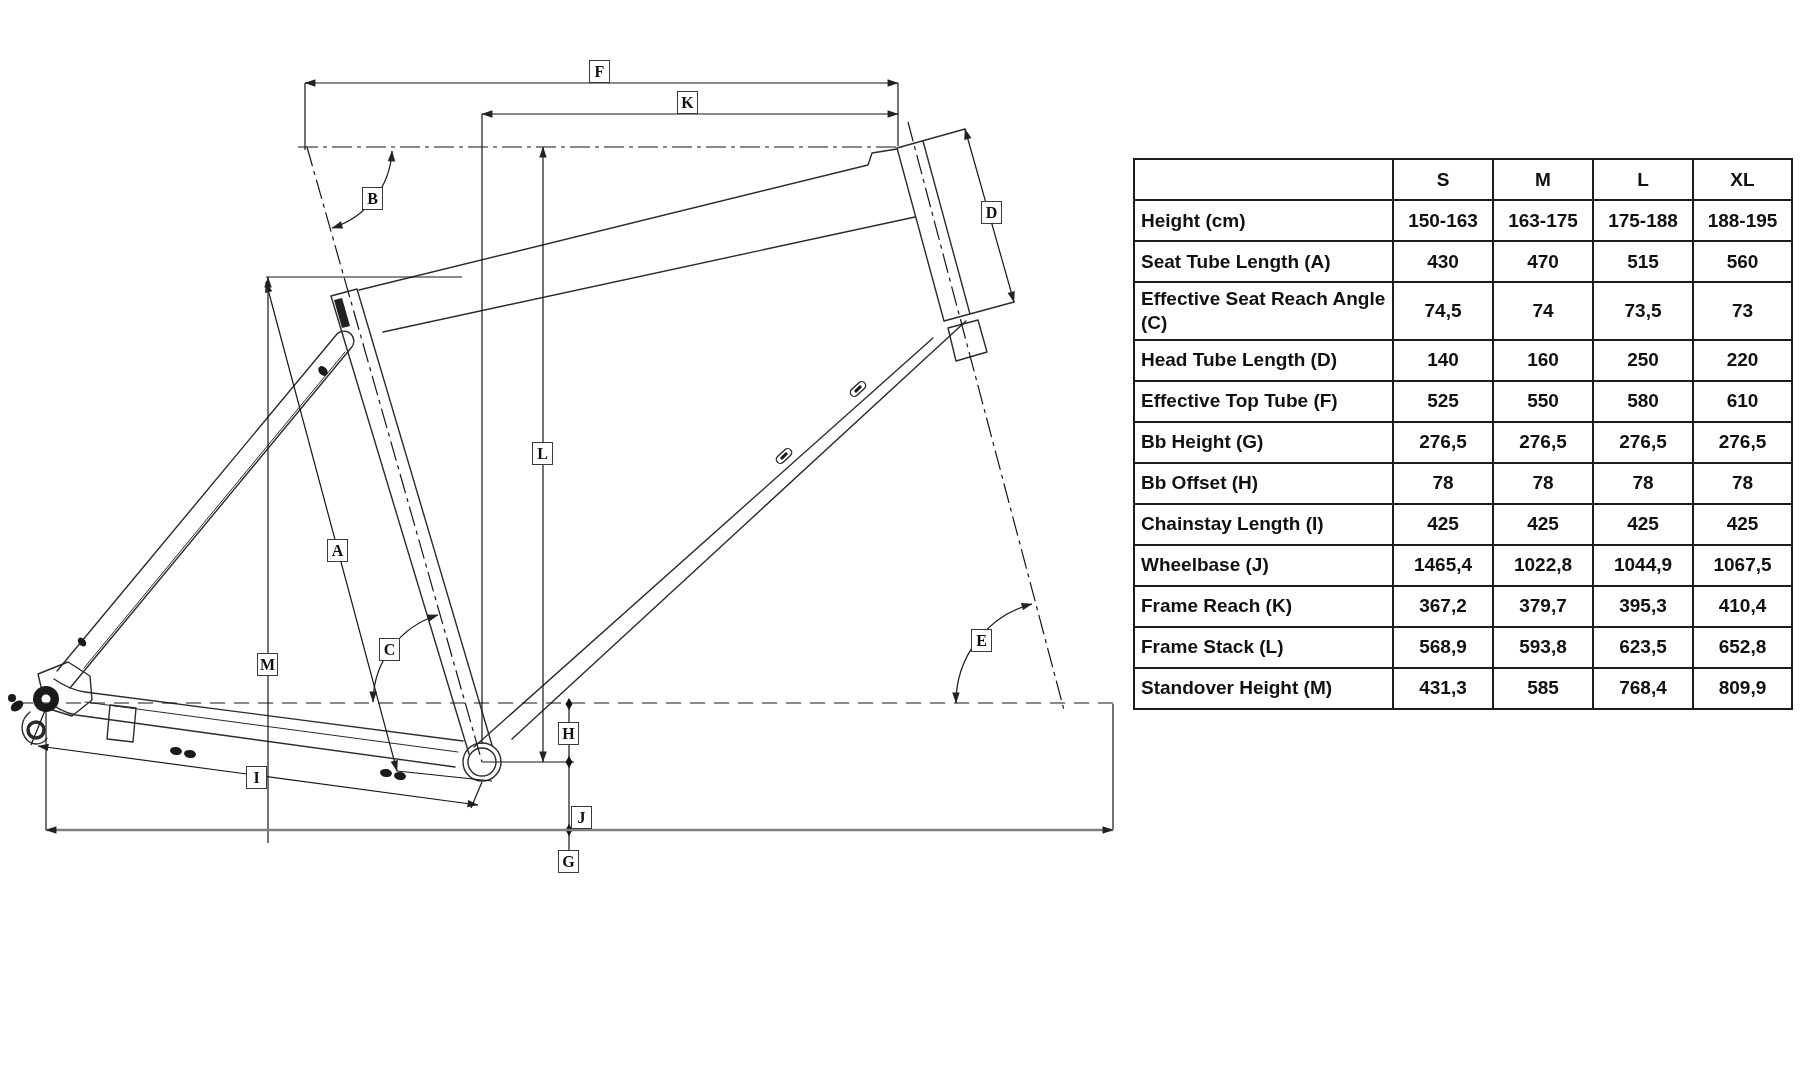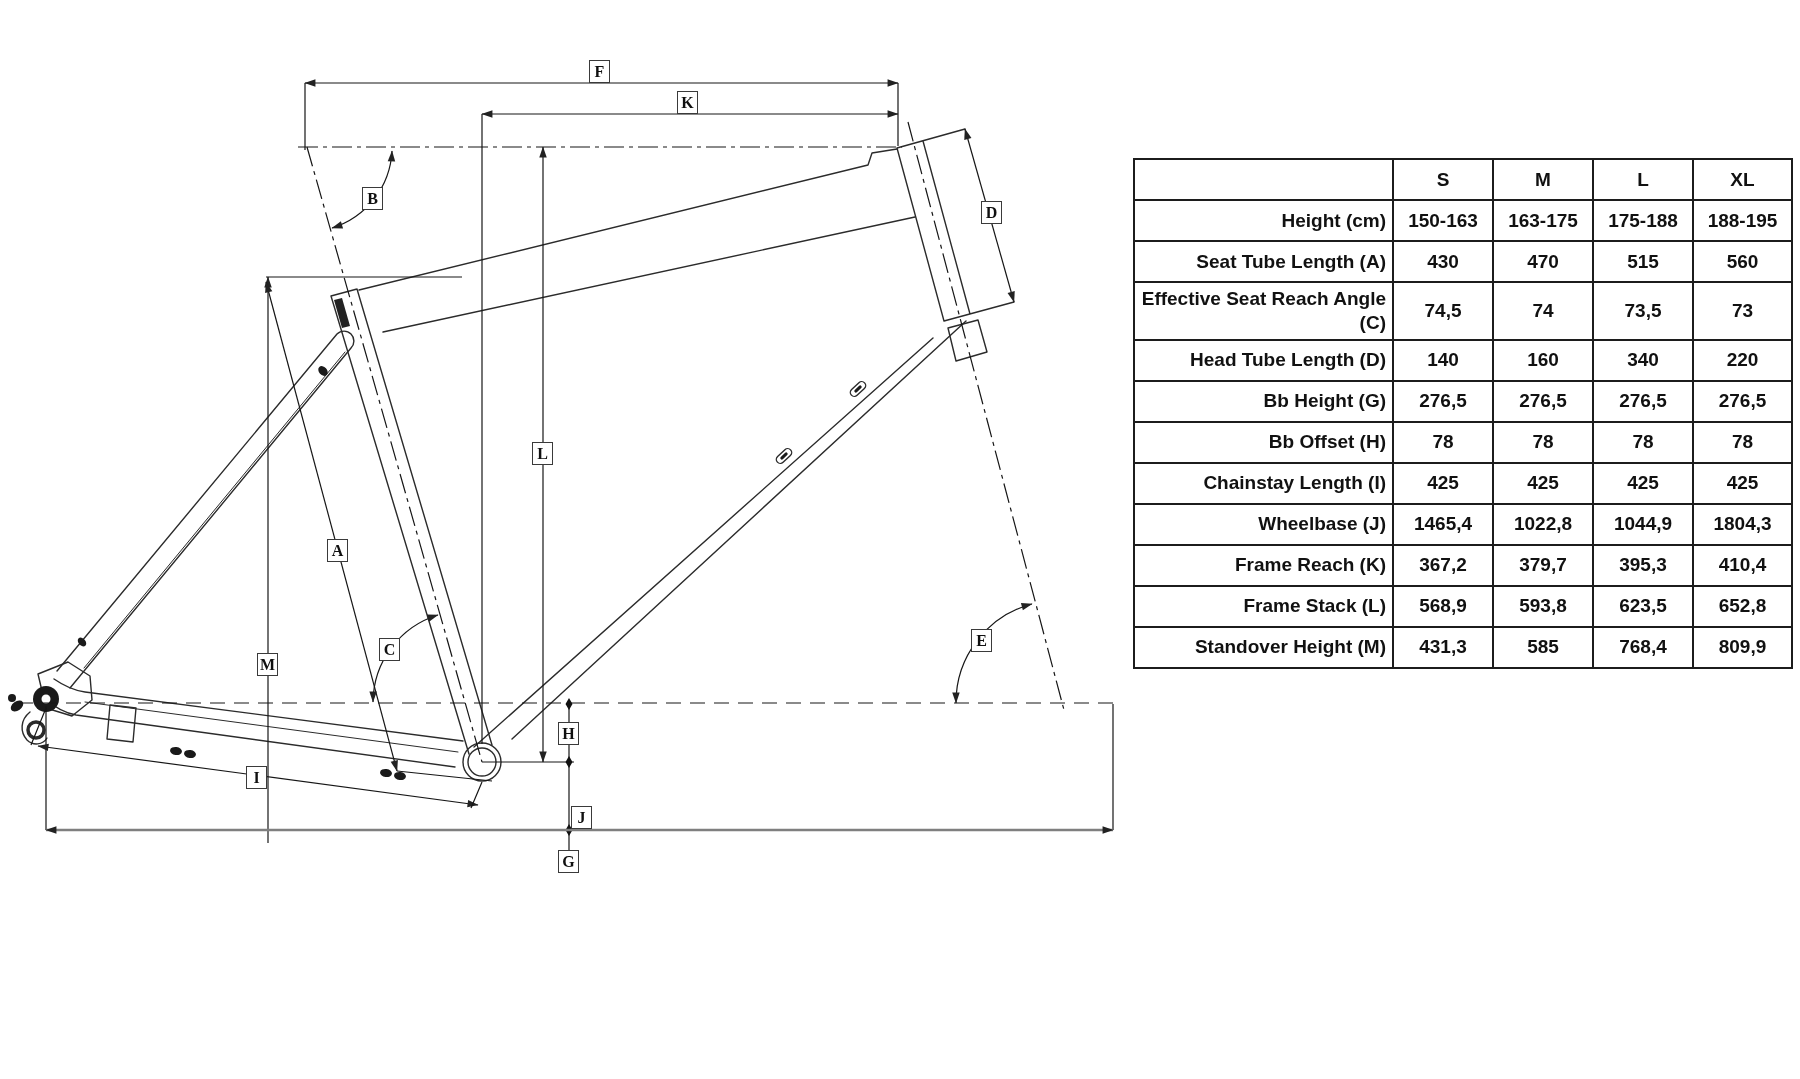--- a/index.html
+++ b/index.html
@@ -14,21 +14,21 @@
     align-items:center;justify-content:center;
     font-family:"Liberation Serif",serif;font-size:16px;font-weight:600;
     color:#101010;line-height:1;z-index:5;}
 
   
   #geo-table{position:absolute;left:1133px;top:158px;width:658px;
     border-collapse:collapse;table-layout:fixed;z-index:6;
     font-family:"Liberation Sans",sans-serif;font-size:19px;font-weight:700;color:#111;}
   #geo-table th,#geo-table td{border:2px solid #1c1c1c;padding:4px 6px;
     height:41px;box-sizing:border-box;line-height:1.25;background:#fff;}
-  #geo-table .lbl{text-align:right;}
+  #geo-table .lbl{text-align:left;}
   #geo-table .val,#geo-table th{text-align:center;}
 </style>
 </head>
 <body>
 
 <div id="stage">
 
   <svg width="1800" height="1079" viewBox="0 0 1800 1079">
     <defs>
       <marker id="arr" viewBox="0 0 10 10" refX="9.5" refY="5" markerUnits="userSpaceOnUse" markerWidth="13" markerHeight="11" orient="auto-start-reverse">
@@ -179,22 +179,29 @@
         <td class="lbl">Effective Seat Reach Angle (C)</td>
         <td class="val">74,5</td>
         <td class="val">74</td>
         <td class="val">73,5</td>
         <td class="val">73</td>
       </tr>
       <tr>
         <td class="lbl">Head Tube Length (D)</td>
         <td class="val">140</td>
         <td class="val">160</td>
-        <td class="val">340</td>
+        <td class="val">250</td>
         <td class="val">220</td>
+      </tr>
+      <tr>
+        <td class="lbl">Effective Top Tube (F)</td>
+        <td class="val">525</td>
+        <td class="val">550</td>
+        <td class="val">580</td>
+        <td class="val">610</td>
       </tr>
       <tr>
         <td class="lbl">Bb Height (G)</td>
         <td class="val">276,5</td>
         <td class="val">276,5</td>
         <td class="val">276,5</td>
         <td class="val">276,5</td>
       </tr>
       <tr>
         <td class="lbl">Bb Offset (H)</td>
@@ -208,21 +215,21 @@
         <td class="val">425</td>
         <td class="val">425</td>
         <td class="val">425</td>
         <td class="val">425</td>
       </tr>
       <tr>
         <td class="lbl">Wheelbase (J)</td>
         <td class="val">1465,4</td>
         <td class="val">1022,8</td>
         <td class="val">1044,9</td>
-        <td class="val">1804,3</td>
+        <td class="val">1067,5</td>
       </tr>
       <tr>
         <td class="lbl">Frame Reach (K)</td>
         <td class="val">367,2</td>
         <td class="val">379,7</td>
         <td class="val">395,3</td>
         <td class="val">410,4</td>
       </tr>
       <tr>
         <td class="lbl">Frame Stack (L)</td>

